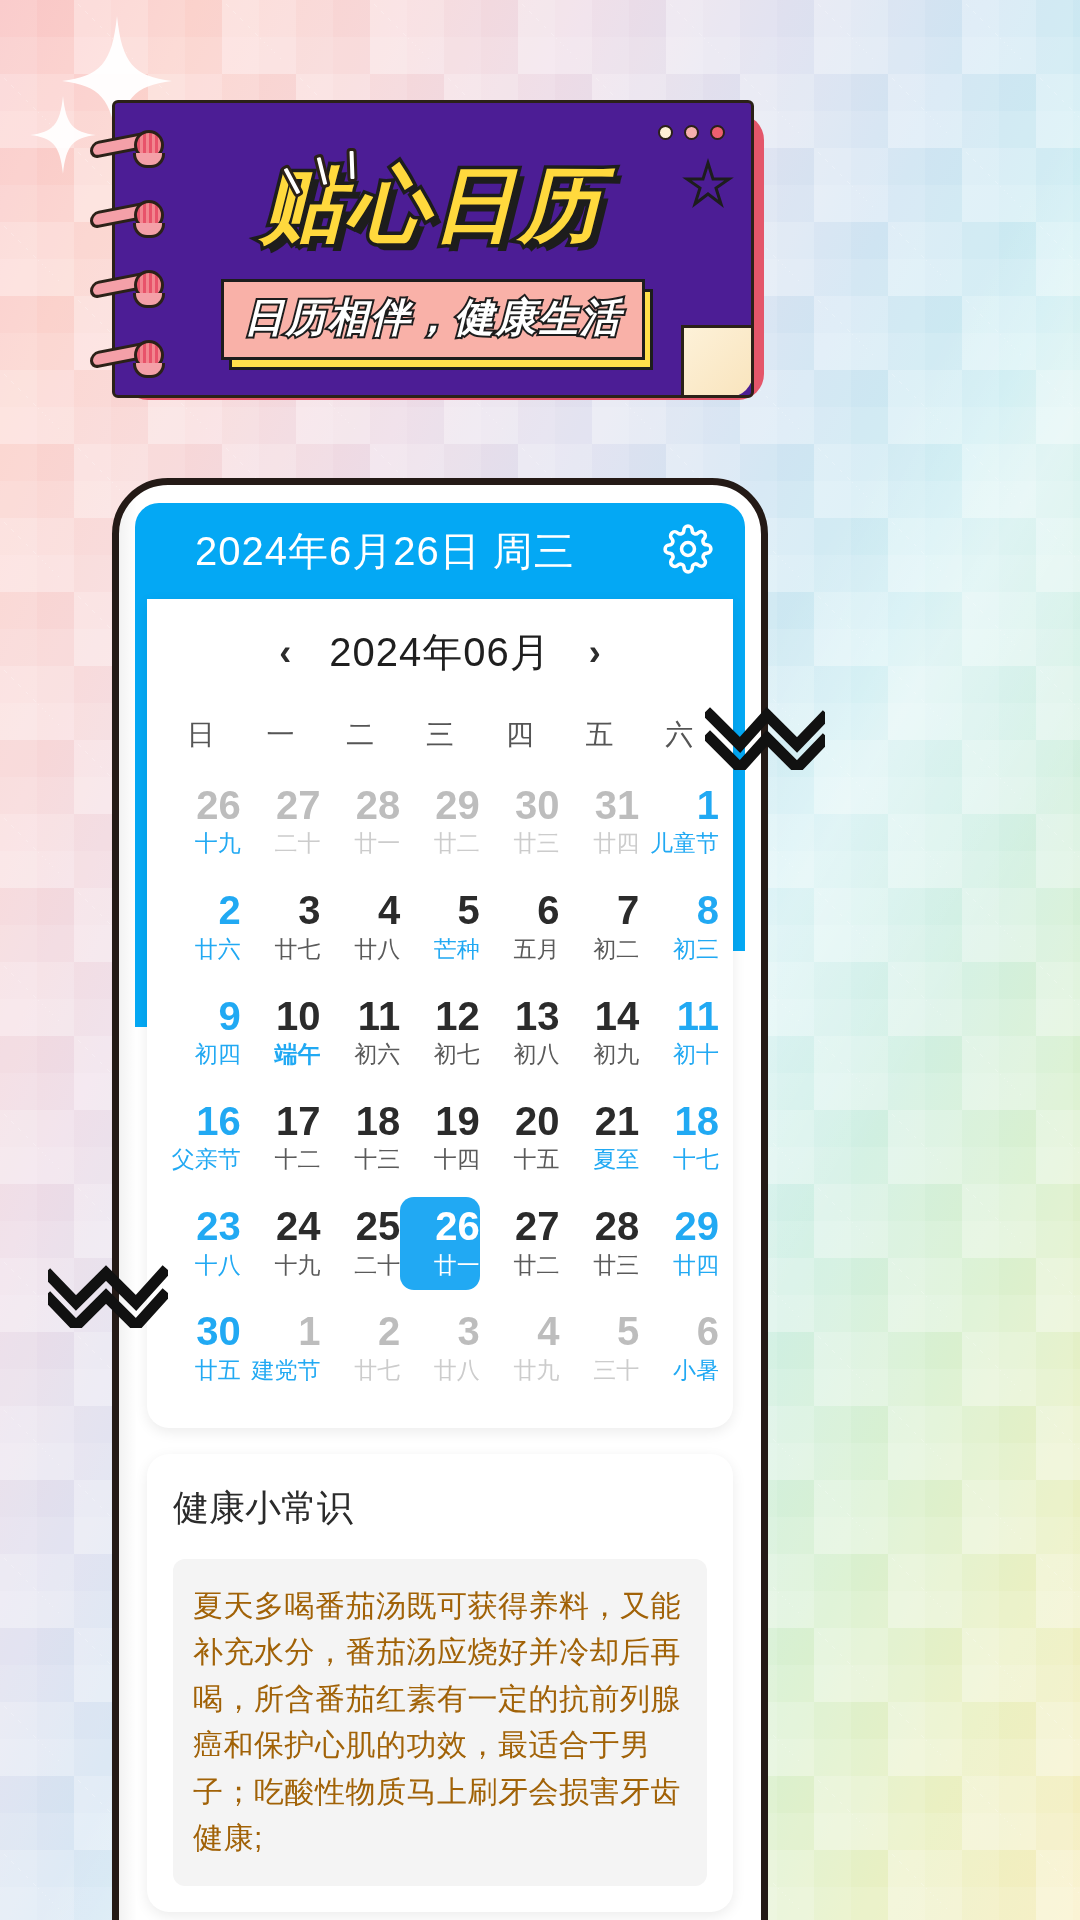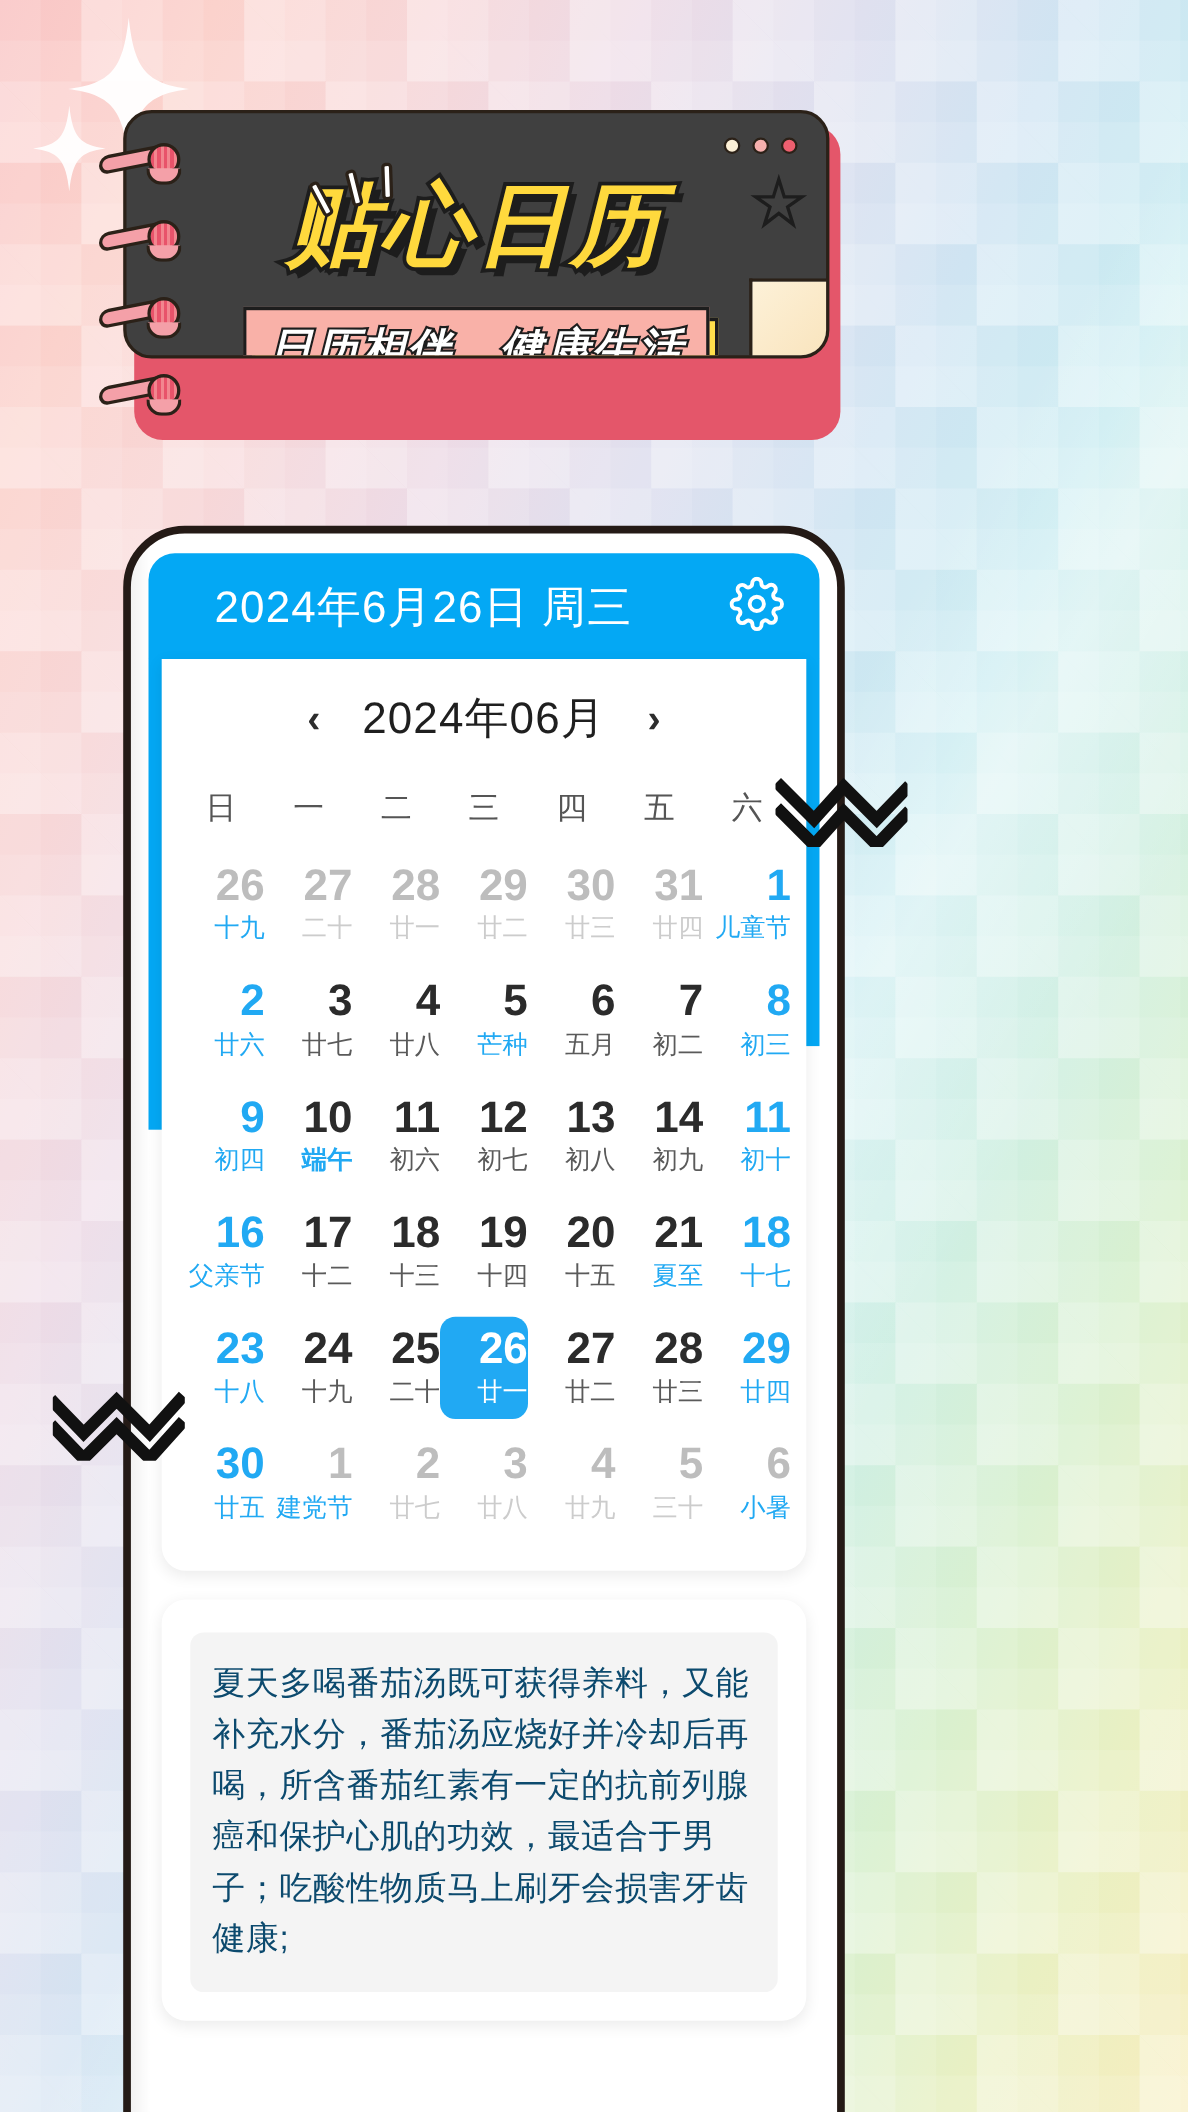--- a/index.html
+++ b/index.html
@@ -47,22 +47,22 @@
 
   
   #header-card {
     position:absolute; left:112px; top:100px; width:652px; height:300px; z-index:5;
   }
   .card-shadow {
     position:absolute; left:10px; top:14px; width:642px; height:286px;
     background:#e4566a; border-radius:26px;
   }
   .card-body {
-    position:absolute; left:0; top:0; width:642px; height:226px;
-    background:#404040; border:3px solid #2b2118; border-radius:26px;
+    position:absolute; left:0; top:0; width:642px; height:298px;
+    background:#4c1d95; border:3px solid #2b2118; border-radius:6px;
     overflow:hidden;
   }
   .dogear {
     position:absolute; right:-2px; bottom:-2px; width:72px; height:72px;
     background:linear-gradient(135deg,#fdf1d8 0%,#f9e4bd 100%);
     border-left:3px solid #2b2118; border-top:3px solid #2b2118;
     border-bottom-right-radius:24px;
   }
   .win-dots { position:absolute; right:26px; top:22px; display:flex; gap:11px; }
   .win-dots i {
@@ -202,21 +202,21 @@
   
   .health-card {
     position:relative; z-index:3;
     background:#ffffff; border-radius:22px;
     box-shadow:0 4px 14px rgba(0,0,0,.08);
     margin:26px 12px 0; padding:30px 26px 26px;
   }
   .health-title { font-size:36px; color:#2b2b2b; font-weight:500; margin-bottom:26px; }
   .health-box {
     background:#f4f4f4; border-radius:12px; padding:24px 20px;
-    font-size:30px; line-height:1.55; color:#0c4a6e; letter-spacing:.5px;
+    font-size:30px; line-height:1.55; color:#a16207; letter-spacing:.5px;
   }
 
   
   .zig { position:absolute; z-index:8; }
 
   
   .phone-sideshadow {
     position:absolute; left:0; top:0; bottom:0; width:18px;
     background:linear-gradient(90deg, rgba(0,0,0,.05), transparent);
     pointer-events:none;
@@ -507,20 +507,21 @@
               </div>
               <div class="day other accent-lun">
                 <div class="num">6</div>
                 <div class="lun" style="color: rgb(33, 169, 243);">小暑</div>
               </div>
             </div>
           </div>
       </div>
 
       <div class="health-card">
+        <div class="health-title">健康小常识</div>
         <div class="health-box">夏天多喝番茄汤既可获得养料，又能补充水分，番茄汤应烧好并冷却后再喝，所含番茄红素有一定的抗前列腺癌和保护心肌的功效，最适合于男子；吃酸性物质马上刷牙会损害牙齿健康;</div>
       </div>
 
     </div>
     <div class="phone-sideshadow"></div>
   </div>
 </div>
 
 <div class="zig" style="left:705px; top:700px;">
   <svg width="120" height="70" viewBox="0 0 120 70">

